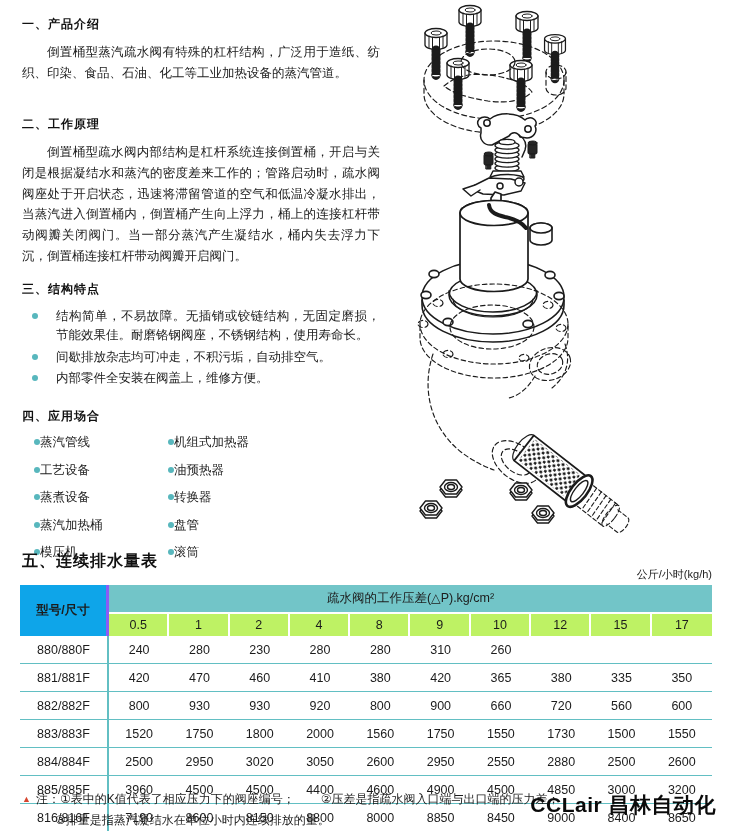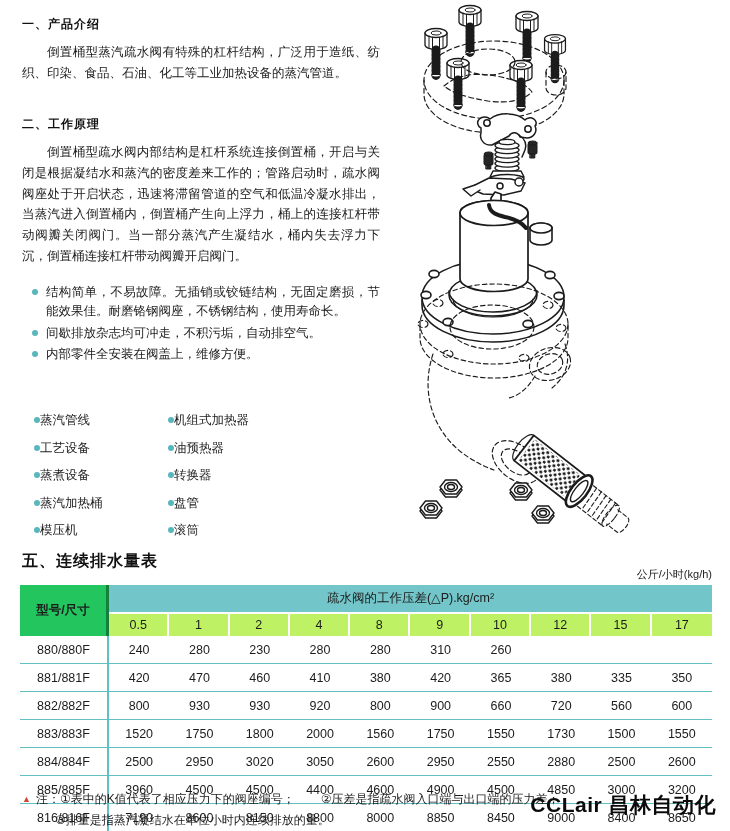--- a/index.html
+++ b/index.html
@@ -4,33 +4,33 @@
 <style>
   html,body{margin:0;padding:0;}
   body{
     width:730px;height:831px;position:relative;background:#ffffff;overflow:hidden;
     font-family:"Liberation Sans","DejaVu Sans",sans-serif;color:#1c1c1c;
   }
   .sec{position:absolute;left:22px;width:358px;}
   .sec-title{font-size:12px;font-weight:bold;letter-spacing:1px;margin:0 0 9px 0;color:#111;}
   .sec-body{font-size:12.5px;line-height:1.66;margin:0;text-indent:2em;text-align:justify;color:#202020;}
   .blist{margin:2px 0 0 10px;}
-  .bitem{display:flex;gap:8px;font-size:12.5px;line-height:1.5;margin-bottom:3px;text-align:justify;}
+  .bitem{display:flex;gap:18px;font-size:12.5px;line-height:1.5;margin-bottom:3px;text-align:justify;}
   .bdot{flex:0 0 6px;width:6px;height:6px;border-radius:50%;background:#58b7bd;margin-top:6px;}
   .app-grid{display:grid;grid-template-columns:128px auto;row-gap:10px;column-gap:6px;margin:4px 0 0 12px;}
   .app-item{display:flex;font-size:12.5px;line-height:1.4;}
   .app-item .bdot{margin-top:5px;}
 
   
   #sec5-title{position:absolute;left:22px;top:551px;font-size:16px;font-weight:bold;letter-spacing:1px;color:#111;}
   #unit-note{position:absolute;right:18px;top:567px;font-size:11px;color:#222;}
   #tablewrap{position:absolute;left:20px;top:585px;width:692px;}
   table.dr{border-collapse:separate;border-spacing:0;width:100%;table-layout:fixed;}
   table.dr td{text-align:center;vertical-align:middle;font-size:12.5px;color:#1c1c1c;padding:0;}
-  td.corner{background:#22c55e;font-weight:bold;font-size:13px;border-right:3px solid #15803d;width:86px;margin-left:20px;}
+  td.corner{background:#0ea5e9;font-weight:bold;font-size:13px;border-right:3px solid #8b5cf6;width:86px;margin-left:20px;}
   td.spanhdr{background:#72c5c8;height:27px;border-bottom:2px solid #fff;font-size:13px;margin-left:18px;}
   td.sub{background:#bef264;height:22px;border-right:2px solid #fff;font-size:13px;}
   td.sub:last-child{border-right:none;}
   td.model{height:27px;border-right:2.5px solid #62bfc3;border-bottom:1.5px solid #62bfc3;font-size:12.5px;}
   td.val{border-bottom:1.5px solid #62bfc3;}
   tr.lastrow td{border-bottom:3px solid #62bfc3;}
 
   
   #notes{position:absolute;left:22px;top:789px;width:585px;font-size:12px;line-height:1.75;color:#1c1c1c;}
   #notes .row1{display:flex;align-items:flex-start;}
@@ -49,37 +49,39 @@
   <div class="sec-title">一、产品介绍</div>
   <p class="sec-body">倒置桶型蒸汽疏水阀有特殊的杠杆结构，广泛用于造纸、纺织、印染、食品、石油、化工等工业加热设备的蒸汽管道。</p>
 </div>
 
 <div class="sec" style="top:116px">
   <div class="sec-title">二、工作原理</div>
   <p class="sec-body">倒置桶型疏水阀内部结构是杠杆系统连接倒置桶，开启与关闭是根据凝结水和蒸汽的密度差来工作的；管路启动时，疏水阀阀座处于开启状态，迅速将滞留管道的空气和低温冷凝水排出，当蒸汽进入倒置桶内，倒置桶产生向上浮力，桶上的连接杠杆带动阀瓣关闭阀门。当一部分蒸汽产生凝结水，桶内失去浮力下沉，倒置桶连接杠杆带动阀瓣开启阀门。</p>
 </div>
 
 <div class="sec" style="top:281px">
+  <div class="sec-title">三、结构特点</div>
   <div class="blist">
     <div class="bitem">
         <span class="bdot"></span>
         <span>结构简单，不易故障。无插销或铰链结构，无固定磨损，节能效果佳。耐磨铬钢阀座，不锈钢结构，使用寿命长。</span>
       </div>
     <div class="bitem">
         <span class="bdot"></span>
         <span>间歇排放杂志均可冲走，不积污垢，自动排空气。</span>
       </div>
     <div class="bitem">
         <span class="bdot"></span>
         <span>内部零件全安装在阀盖上，维修方便。</span>
       </div>
   </div>
 </div>
 
 <div class="sec" style="top:408px">
+  <div class="sec-title">四、应用场合</div>
   <div class="app-grid">
     <div class="app-item">
         <span class="bdot"></span>
         <span>蒸汽管线</span>
       </div>
     <div class="app-item">
         <span class="bdot"></span>
         <span>机组式加热器</span>
       </div>
     <div class="app-item">

